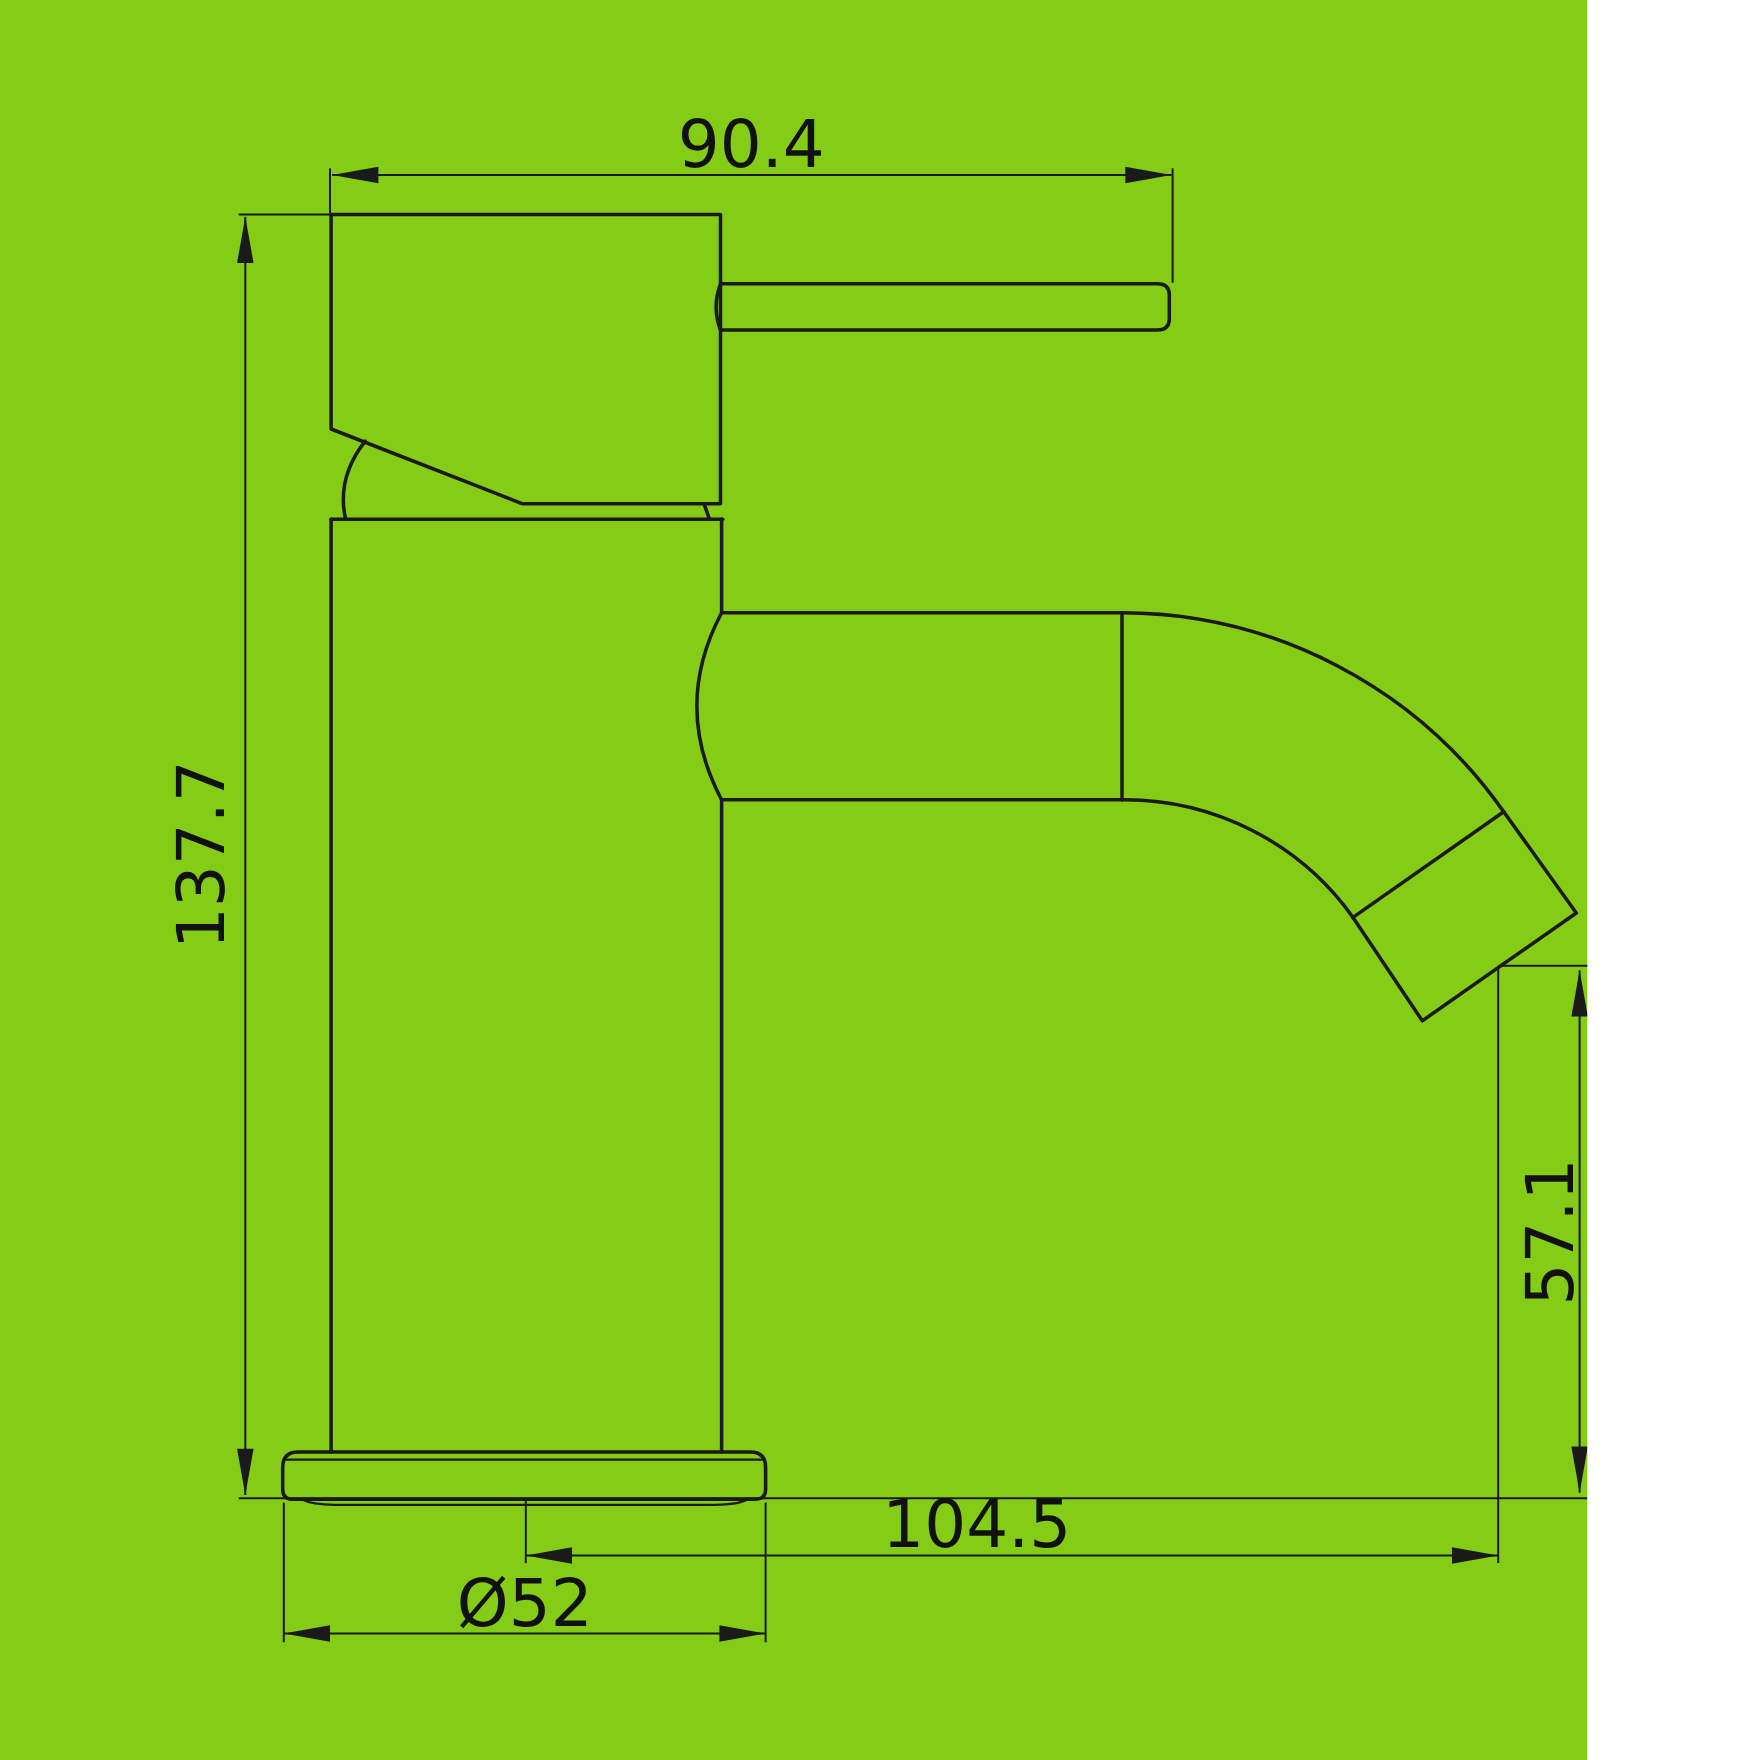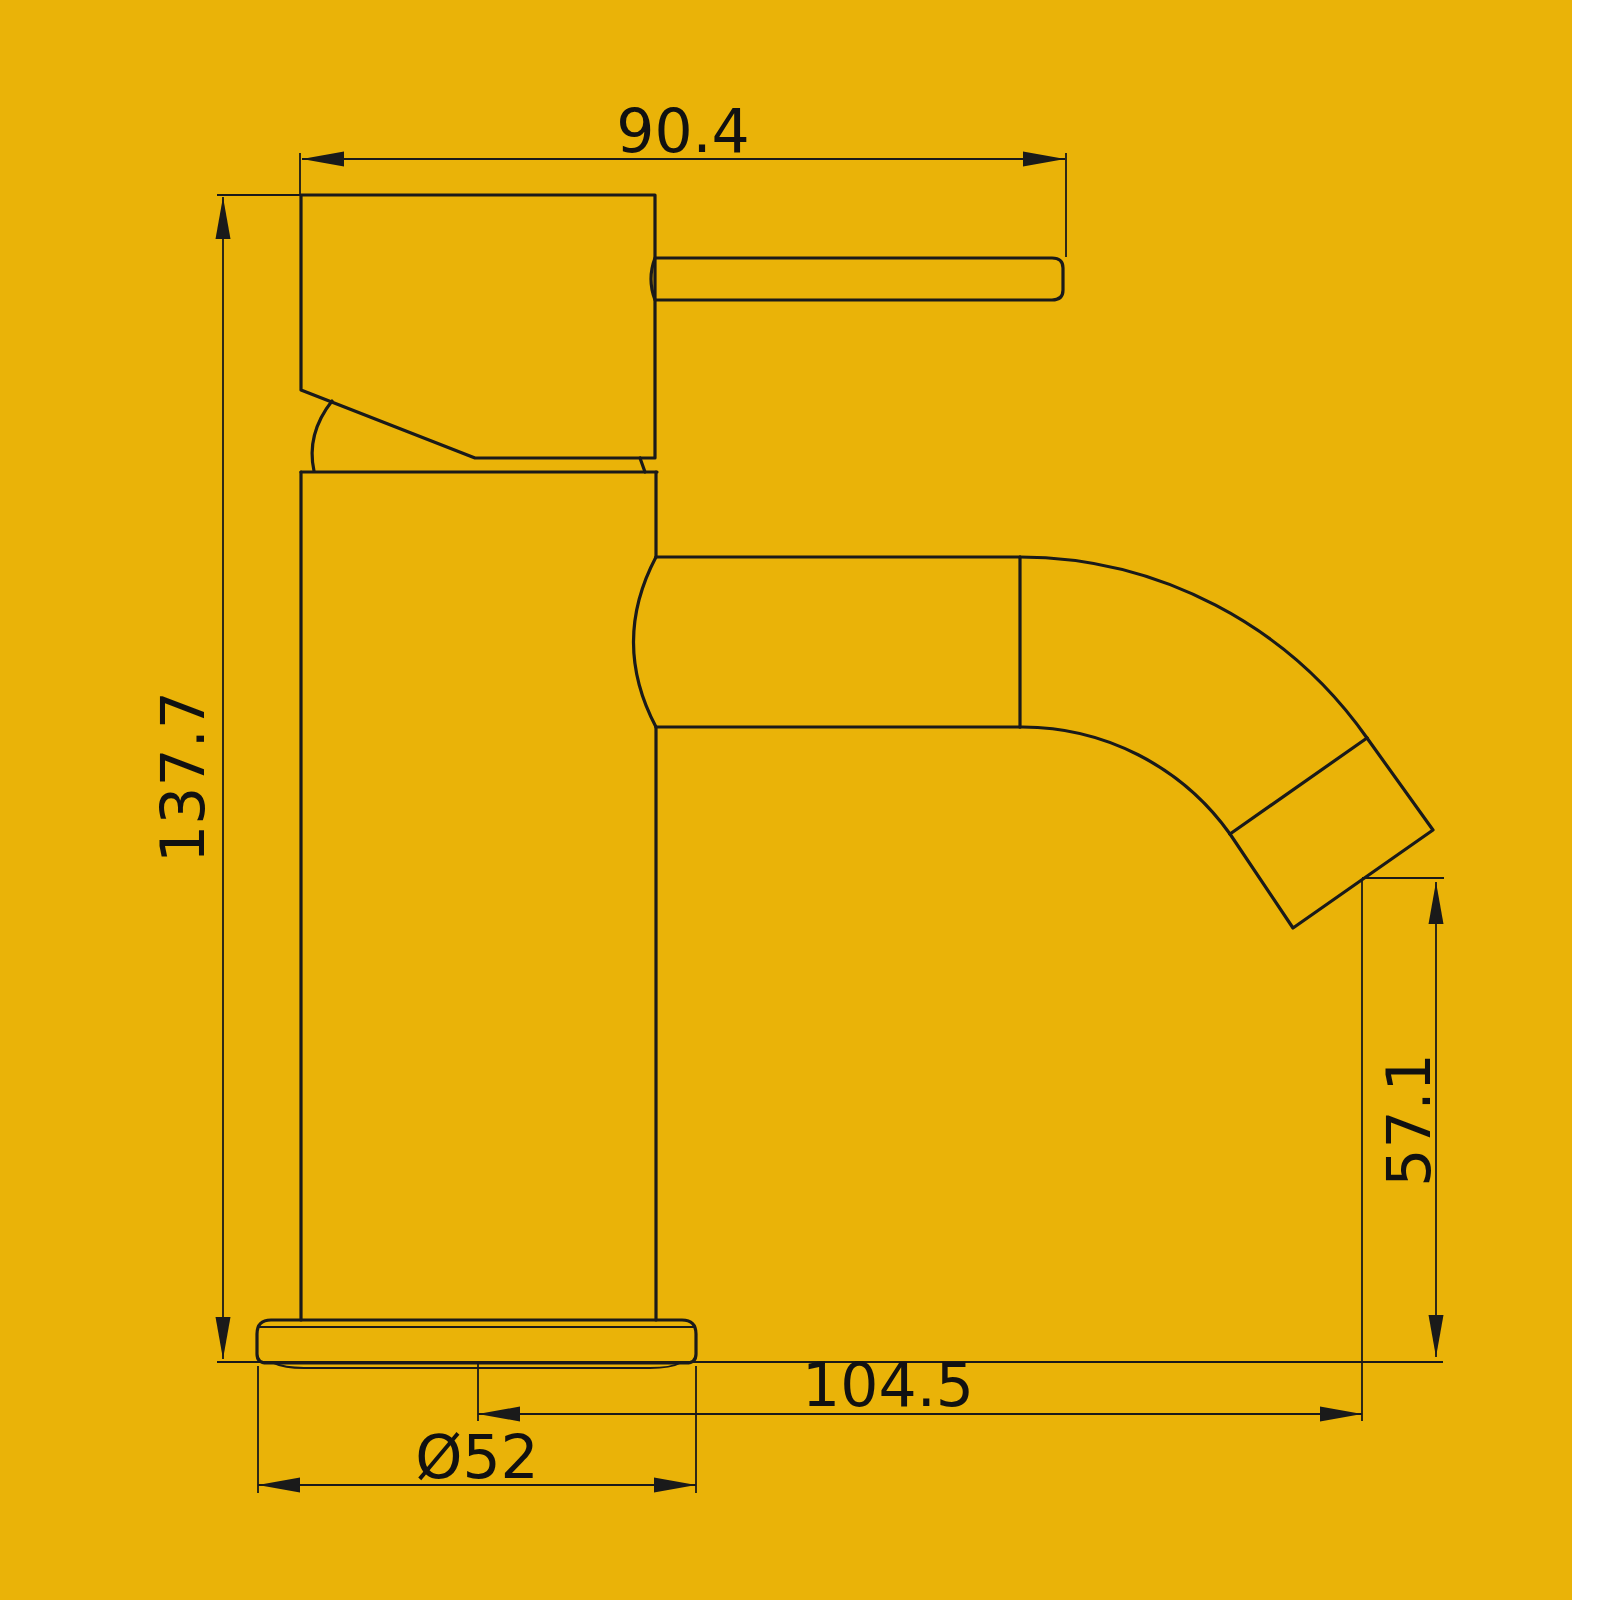--- a/index.html
+++ b/index.html
@@ -3,23 +3,23 @@
 <meta charset="utf-8">
 <style>
   html, body {
     margin: 0;
     padding: 0;
     background: #ffffff;
     font-family: "DejaVu Sans", "Liberation Sans", sans-serif;
   }
   .canvas {
     position: relative;
-    width: 1572px;
+    width: 1443px;
     height: 1600px;
-    background: #eab308;
+    background: #84cc16;
     overflow: hidden;
   }
   svg { display: block; }
   .outline {
     fill: none;
     stroke: #1a1a1a;
     stroke-width: 3.2;
     stroke-linejoin: round;
     stroke-linecap: round;
   }

